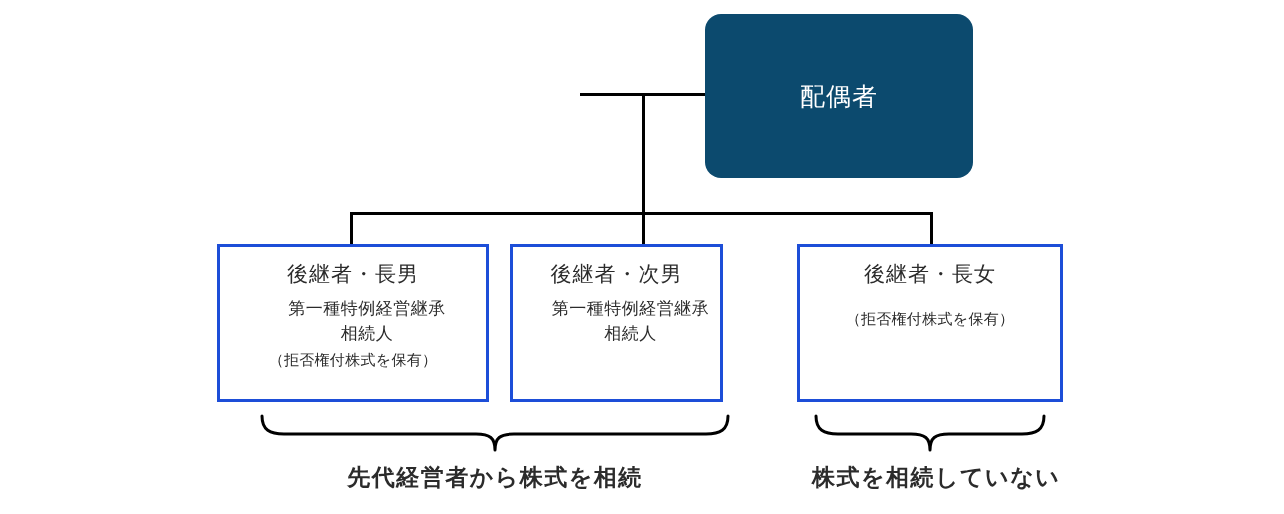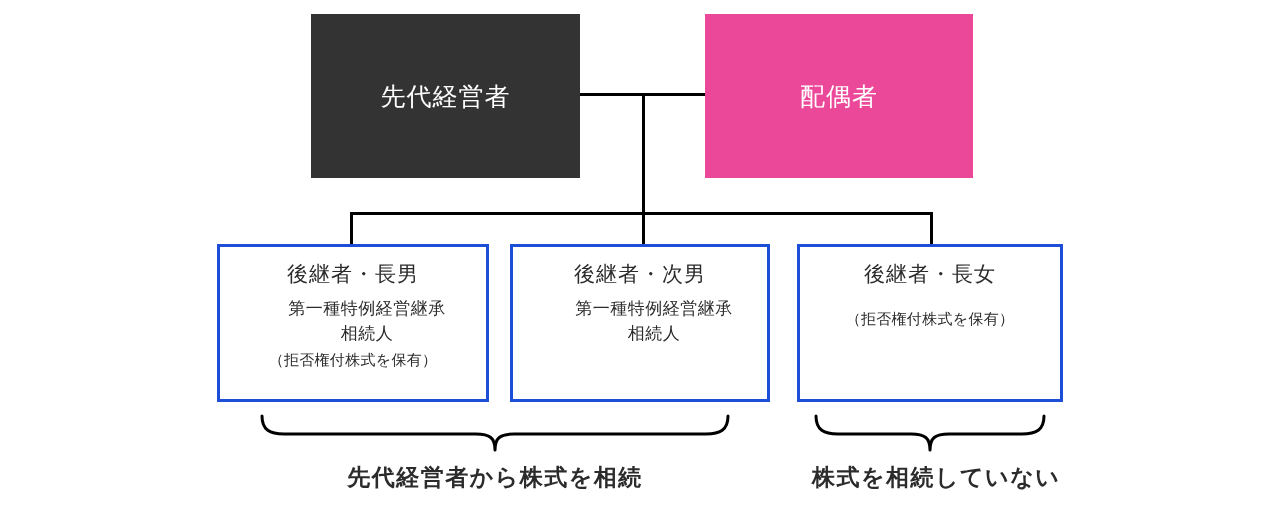--- a/index.html
+++ b/index.html
@@ -39,22 +39,23 @@
     width: 269px;
     height: 164px;
     background: #333333;
     color: #ffffff;
   }
   .gen1-box.spouse {
     left: 705px;
     top: 14px;
     width: 268px;
     height: 164px;
-    background: #ec4899;
+    background: #0c4a6e;
     color: #ffffff;
+    border-radius: 16px;
   }
 
   
   .line {
     position: absolute;
     background: #000000;
   }
   .line.h { height: 3px; }
   .line.v { width: 3px; }
 
@@ -75,21 +76,21 @@
     border: 3px solid #1d4ed8;
     background: #ffffff;
     top: 244px;
     height: 158px;
     display: flex;
     flex-direction: column;
     align-items: center;
     padding-top: 13px;
   }
   #child-box-1 { left: 217px; width: 272px; }
-  #child-box-2 { left: 510px; width: 260px; }
+  #child-box-2 { left: 510px; width: 213px; }
   #child-box-3 { left: 797px; width: 266px; }
 
   .child-title {
     font-size: 21px;
     letter-spacing: 1px;
     line-height: 1.35;
     color: #2b2b2b;
     white-space: nowrap;
   }
   .child-role {
@@ -134,23 +135,20 @@
     white-space: nowrap;
   }
   #caption-left  { left: 258px; width: 474px; }
   #caption-right { left: 812px; width: 236px; }
 </style>
 </head>
 <body>
 
 <div id="diagram">
 
-  <div class="gen1-box predecessor">
-    <span>先代経営者</span>
-  </div>
 
   <div class="gen1-box spouse">
     <span>配偶者</span>
   </div>
 
   <div class="line h" id="marriage-line"></div>
   <div class="line v" id="marriage-drop"></div>
 
   <div class="line h" id="sibling-bus"></div>
   <div class="line v" id="drop-child-1"></div>

